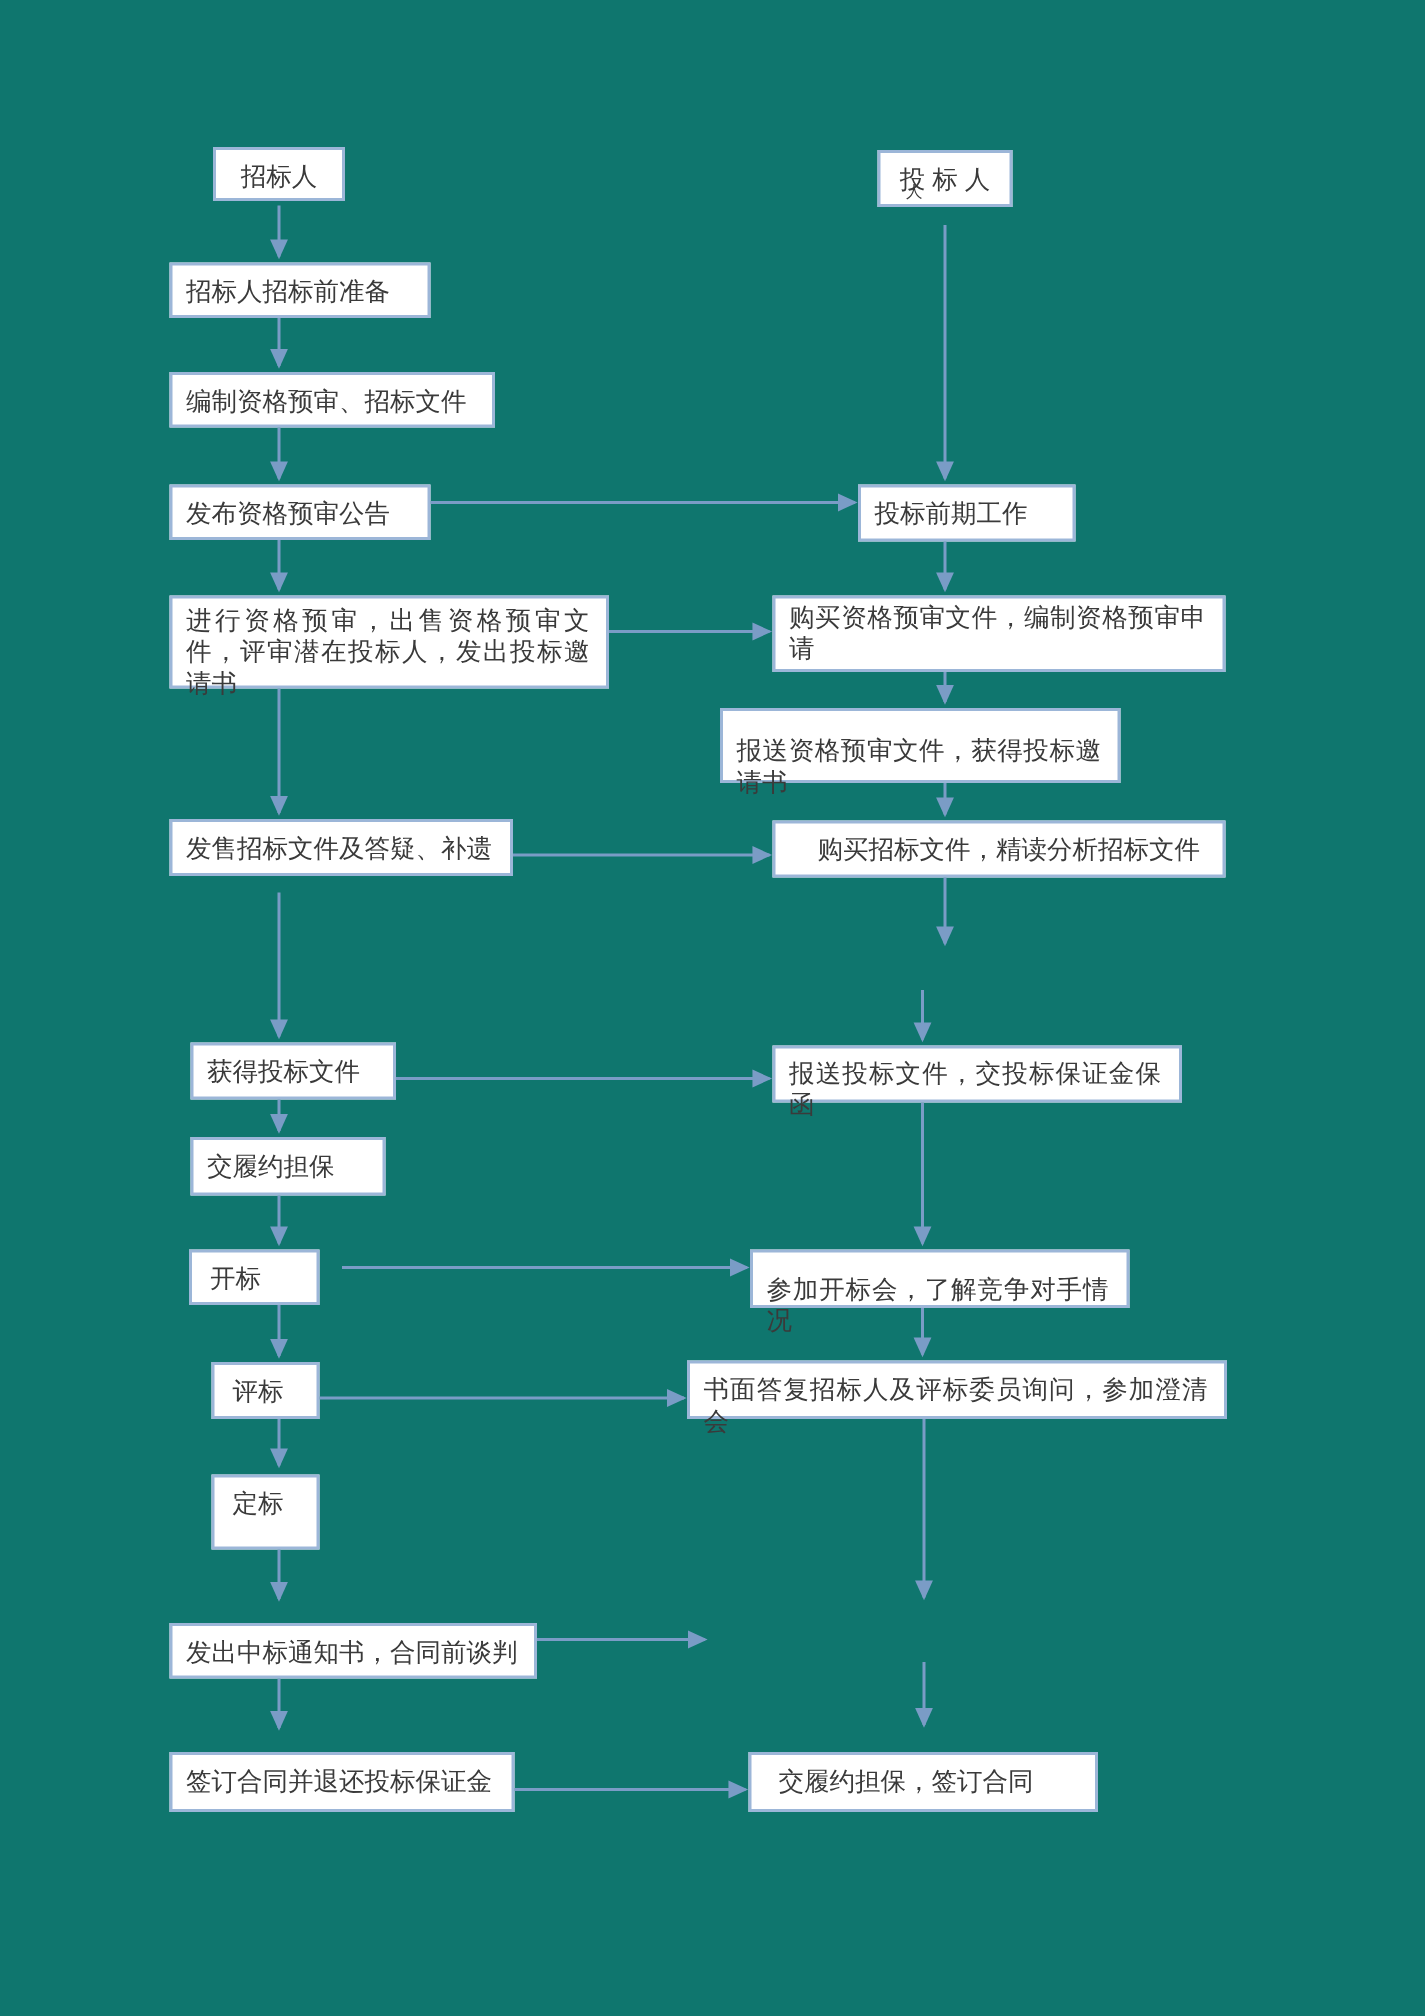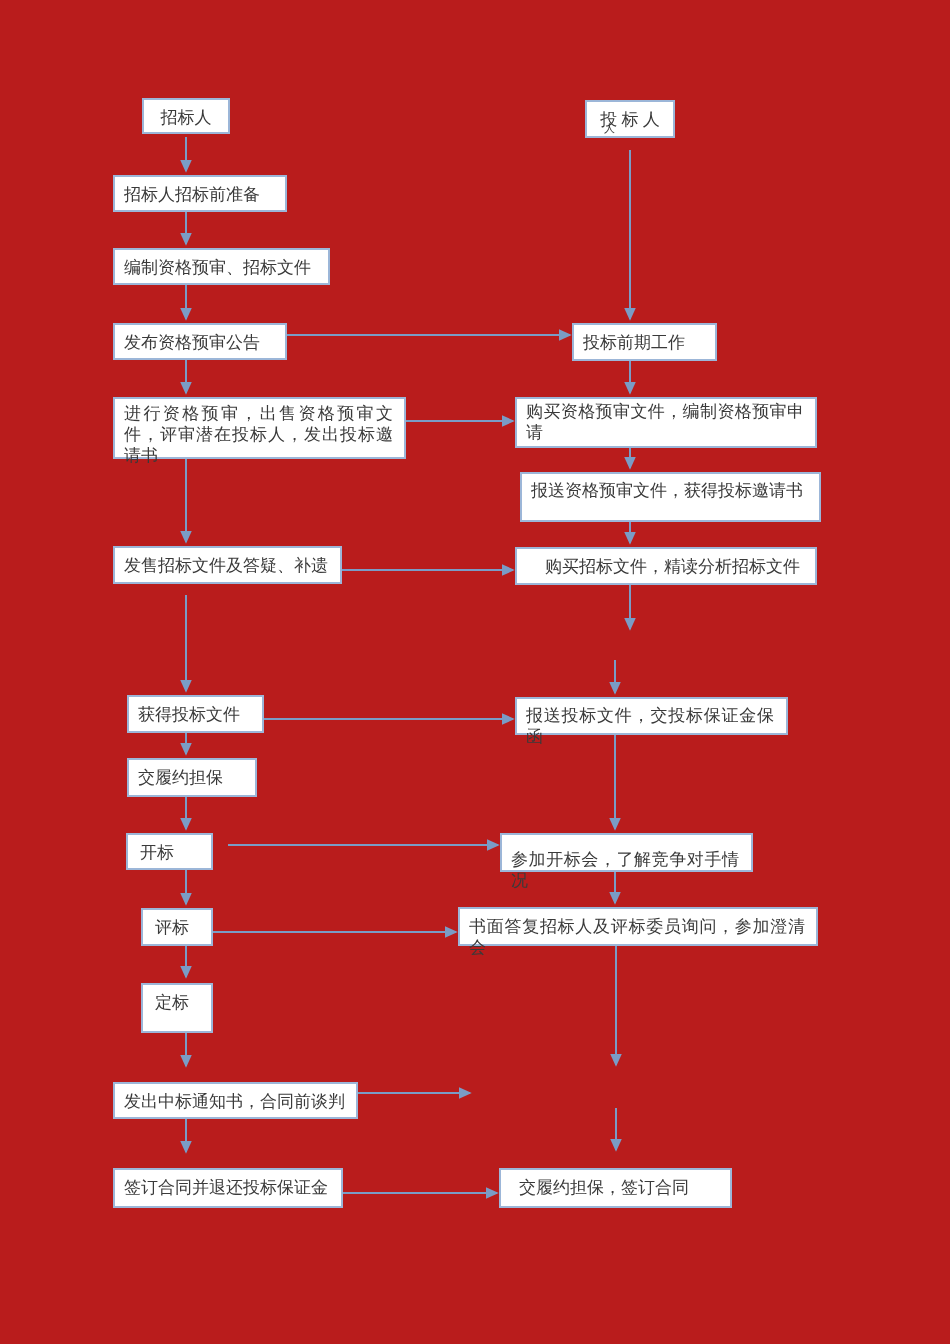--- a/index.html
+++ b/index.html
@@ -1,20 +1,20 @@
 <!DOCTYPE html>
 <html><head>
 <meta charset="utf-8">
 <style>
   html,body{margin:0;padding:0;background:#ffffff;}
   .page{
     position:relative;
     width:950px;height:1344px;
-    background:#b91c1c;
-    font-family:Liberation Serif, serif;
+    background:#0f766e;
+    font-family:Liberation Sans, sans-serif;
     overflow:hidden;
   }
   .node{
     position:absolute;
     box-sizing:border-box;
     background:#ffffff;
     border:2px solid #9cb6d8;
     color:#3a3a3a;
     font-size:17px;
     line-height:21px;
@@ -115,21 +115,21 @@
   <div class="node" style="left:113px;top:1082px;width:245px;height:37px;"><span>发出中标通知书，合同前谈判</span></div>
 
   <div class="node" style="left:113px;top:1168px;width:230px;height:40px;"><span>签订合同并退还投标保证金</span></div>
 
   <div class="node center" style="left:585px;top:100px;width:90px;height:38px;text-align:center;"><span>投 标 人</span><span class="artifact">人</span></div>
 
   <div class="node" style="left:572px;top:323px;width:145px;height:38px;"><span>投标前期工作</span></div>
 
   <div class="node" style="left:515px;top:397px;width:302px;height:51px;padding-top:2px;"><span>购买资格预审文件，编制资格预审申请</span></div>
 
-  <div class="node" style="left:520px;top:472px;width:301px;height:50px;padding-top:6px;"><span>报送资格预审文件，获得投标邀请书</span></div>
+  <div class="node" style="left:480px;top:472px;width:267px;height:50px;padding-top:16px;"><span>报送资格预审文件，获得投标邀请书</span></div>
 
   <div class="node" style="left:515px;top:547px;width:302px;height:38px;padding-left:28px;"><span>购买招标文件，精读分析招标文件</span></div>
 
 
   <div class="node" style="left:515px;top:697px;width:273px;height:38px;padding-top:6px;padding-right:12px;"><span>报送投标文件，交投标保证金保函</span></div>
 
   <div class="node" style="left:500px;top:833px;width:253px;height:39px;padding-top:14px;padding-right:12px;"><span>参加开标会，了解竞争对手情况</span></div>
 
   <div class="node" style="left:458px;top:907px;width:360px;height:39px;"><span>书面答复招标人及评标委员询问，参加澄清会</span></div>
 

